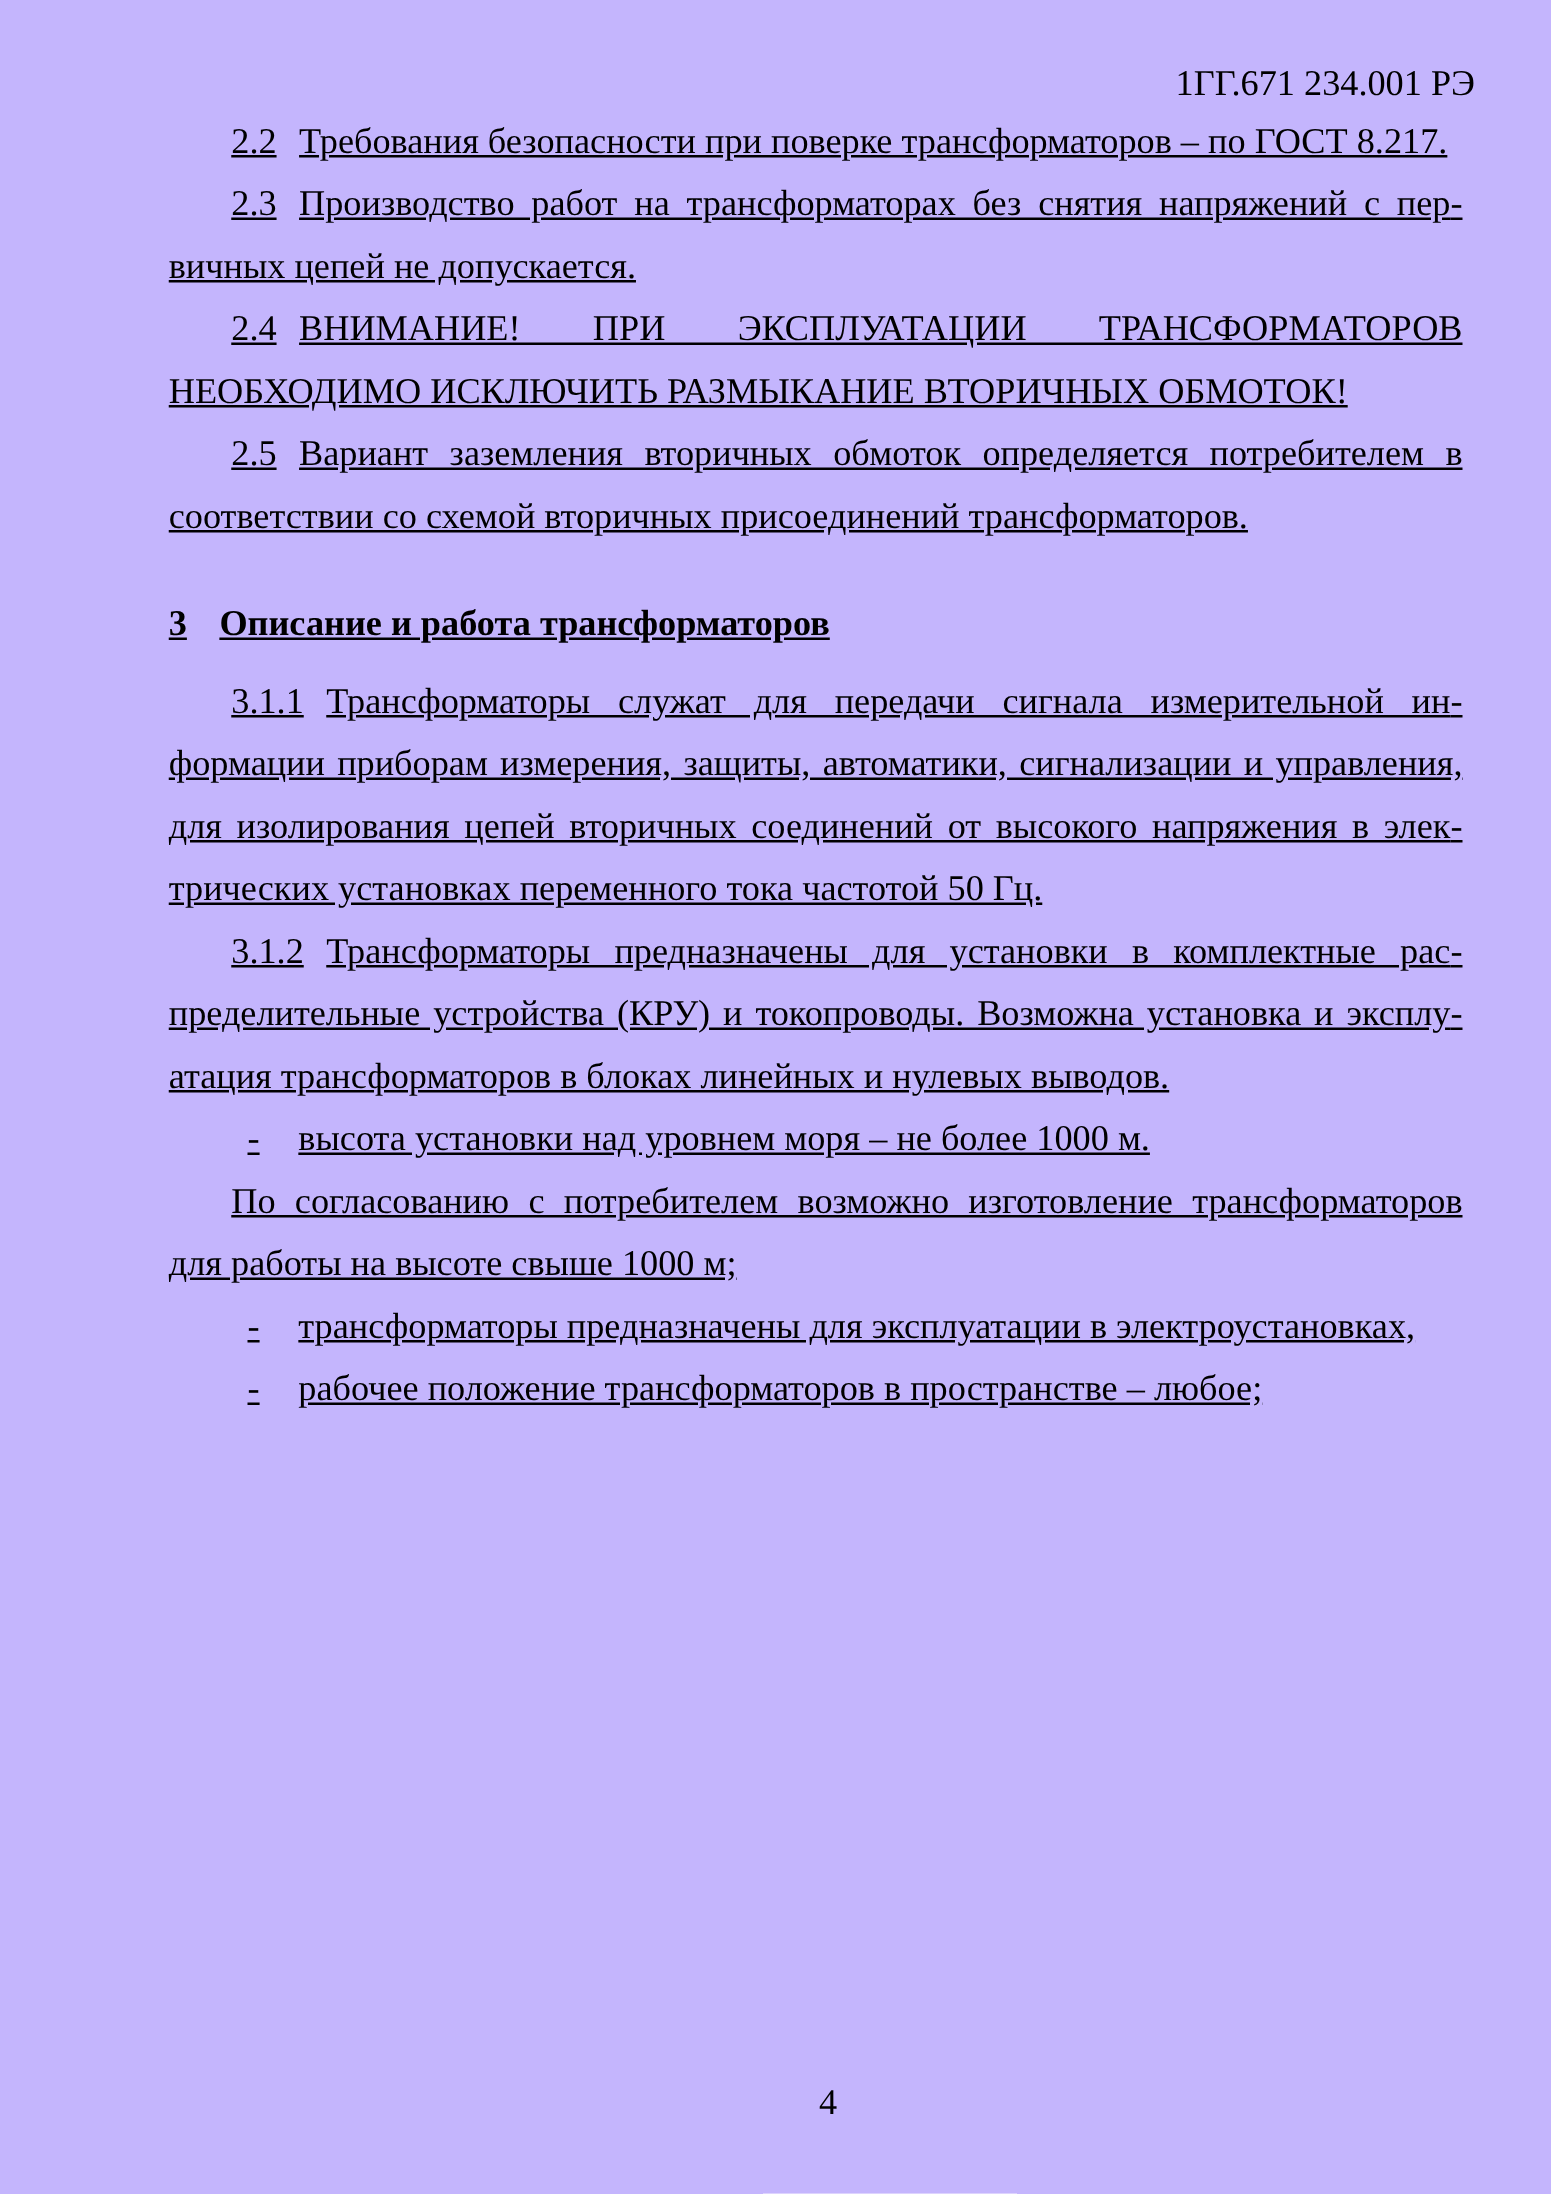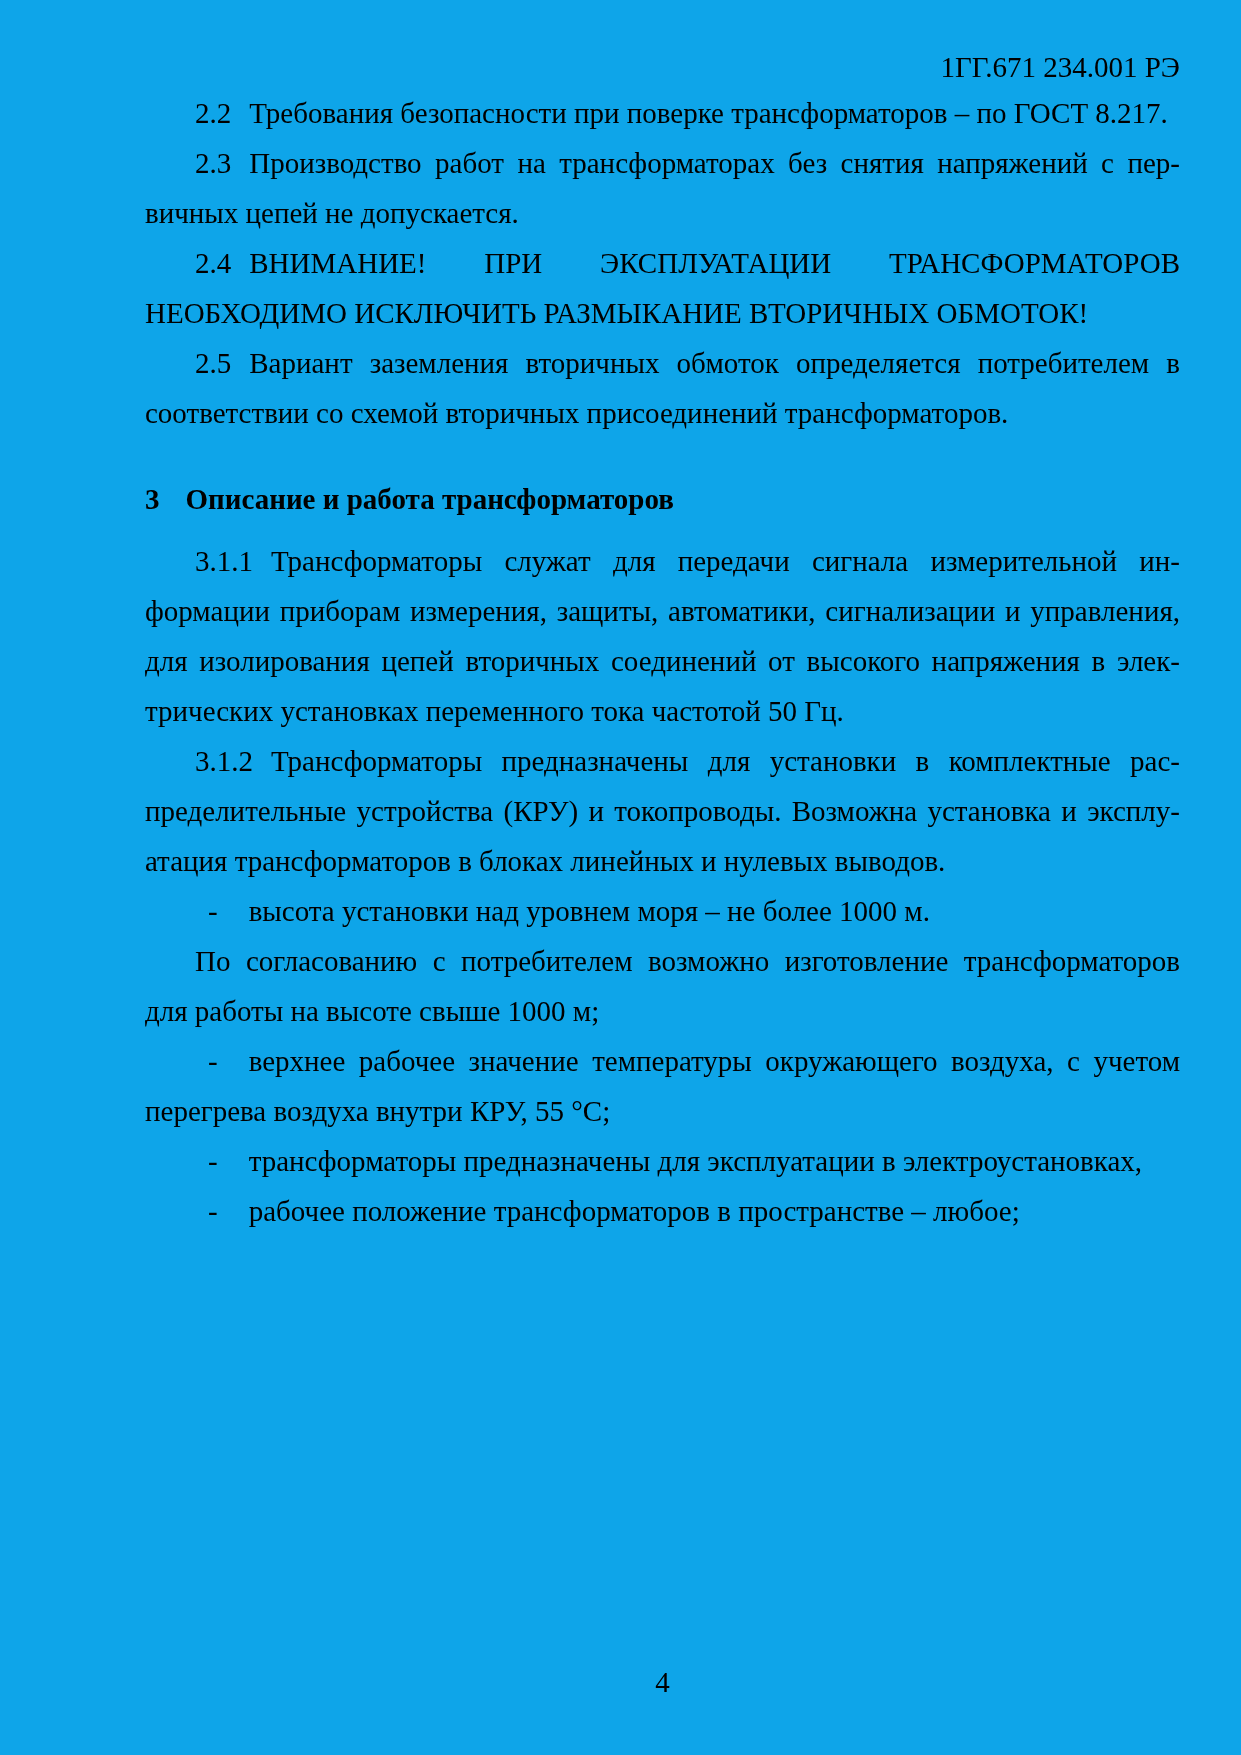--- a/index.html
+++ b/index.html
@@ -4,41 +4,42 @@
 <style>
   html, body {
     margin: 0;
     padding: 0;
     background: #ffffff;
   }
   .page {
     position: relative;
     width: 1241px;
     height: 1755px;
-    background: #0ea5e9;
+    background: #c4b5fd;
     color: #000000;
     font-family: "Liberation Serif", serif;
     overflow: hidden;
   }
   .doc-number {
     position: absolute;
     top: 51px;
     left: 145px;
     width: 1035px;
     text-align: right;
     font-size: 29px;
     white-space: nowrap;
   }
   .body-block {
     position: absolute;
     top: 88px;
-    left: 145px;
+    left: 135px;
     width: 1035px;
     font-size: 29px;
     line-height: 50px;
+    text-decoration: underline;
   }
   .body-block p, .body-block h2 {
     margin: 0;
     padding: 0;
     text-align: justify;
     font-size: 29px;
     line-height: 50px;
     font-weight: normal;
   }
   p.numbered, p.plain {
@@ -93,21 +94,20 @@
 
     <p class="numbered"><span class="para-num">3.1.1</span><span>Трансформаторы служат для передачи сигнала измерительной ин­формации приборам измерения, защиты, автоматики, сигнализации и управления, для изолирования цепей вторичных соединений от высокого напряжения в элек­трических установках переменного тока частотой 50 Гц.</span></p>
 
     <p class="numbered"><span class="para-num">3.1.2</span><span>Трансформаторы предназначены для установки в комплектные рас­пределительные устройства (КРУ) и токопроводы. Возможна установка и эксплу­атация трансформаторов в блоках линейных и нулевых выводов.</span></p>
 
 
     <p class="list-item"><span class="list-dash">-</span><span>высота установки над уровнем моря – не более 1000 м.</span></p>
 
     <p class="plain"><span>По согласованию с потребителем возможно изготовление трансформаторов для работы на высоте свыше 1000 м;</span></p>
 
-    <p class="list-item"><span class="list-dash">-</span><span>верхнее рабочее значение температуры окружающего воздуха, с учетом перегрева воздуха внутри КРУ, 55 °С;</span></p>
 
 
 
     <p class="list-item"><span class="list-dash">-</span><span>трансформаторы предназначены для эксплуатации в электроустановках,</span></p>
 
     <p class="list-item"><span class="list-dash">-</span><span>рабочее положение трансформаторов в пространстве – любое;</span></p>
 
   </div>
 
   <div class="page-number">4</div>

